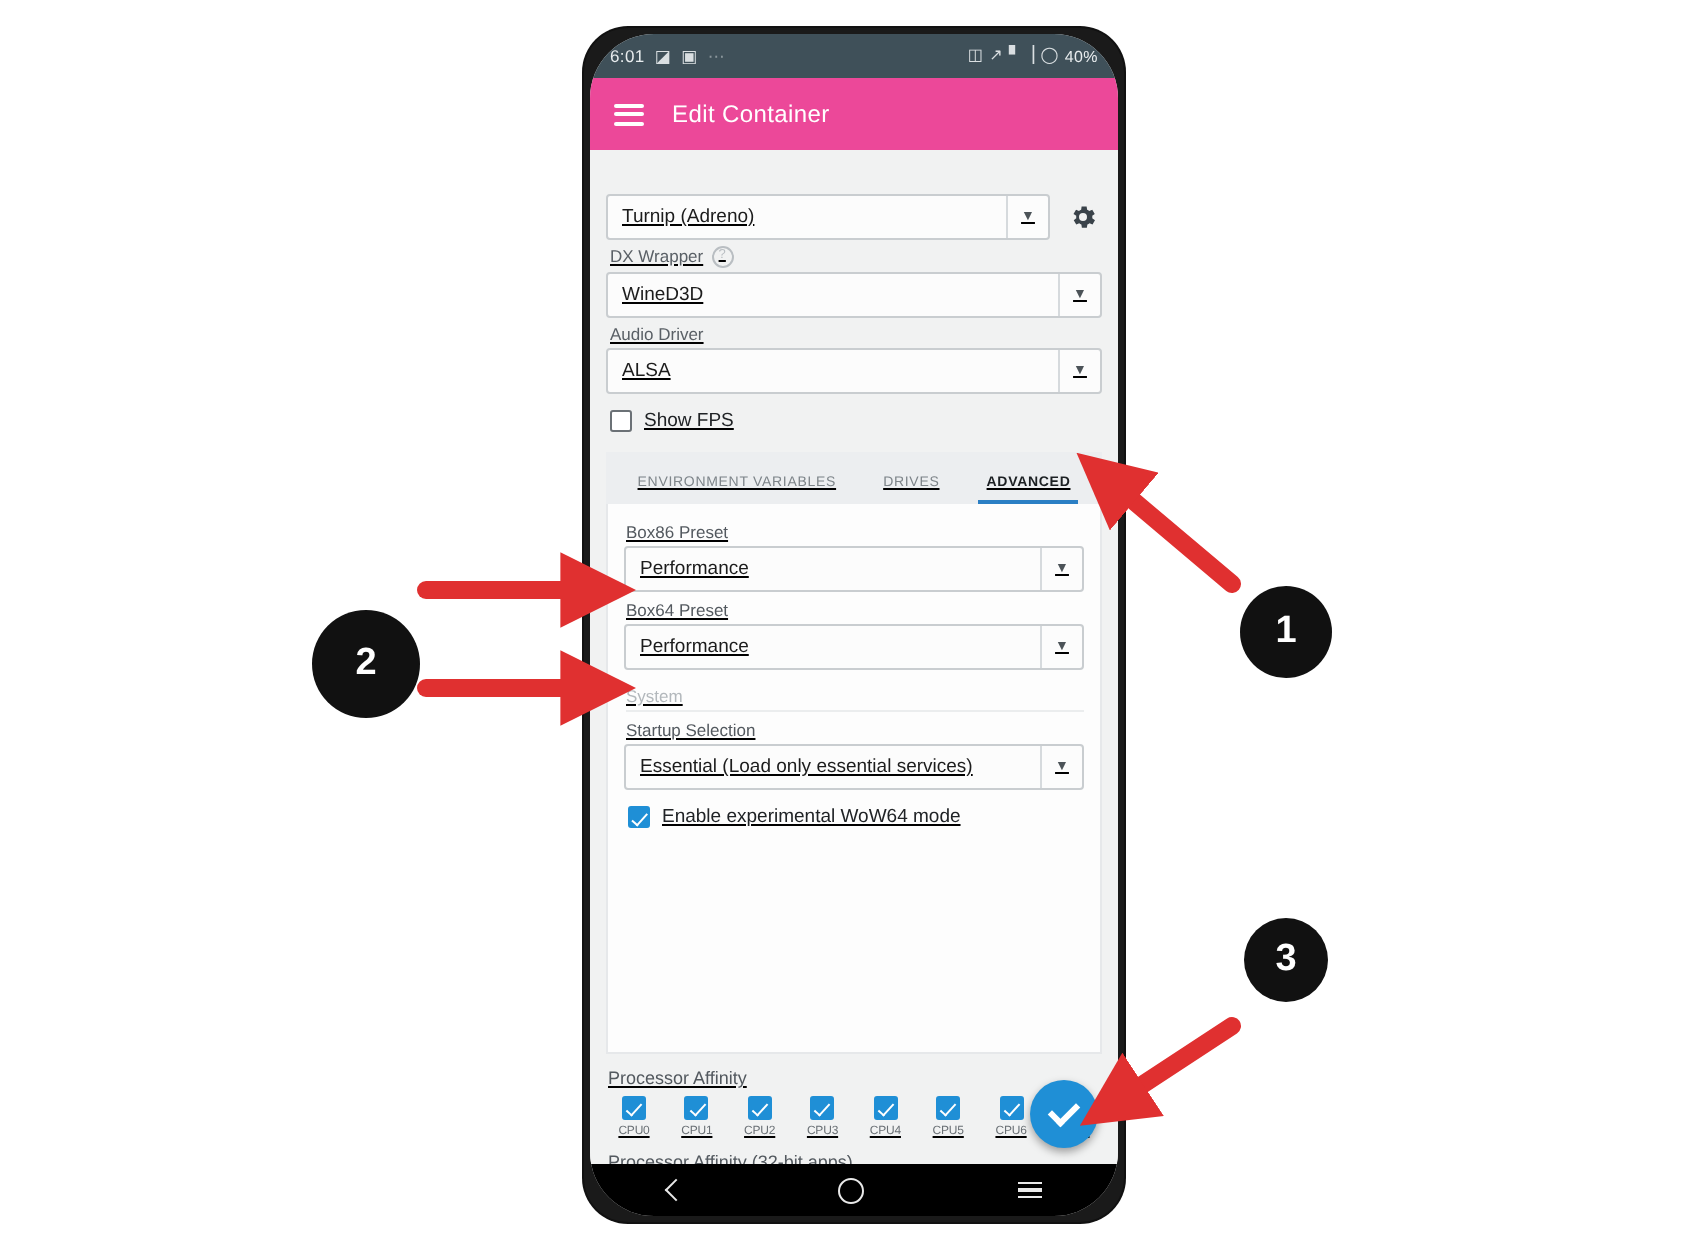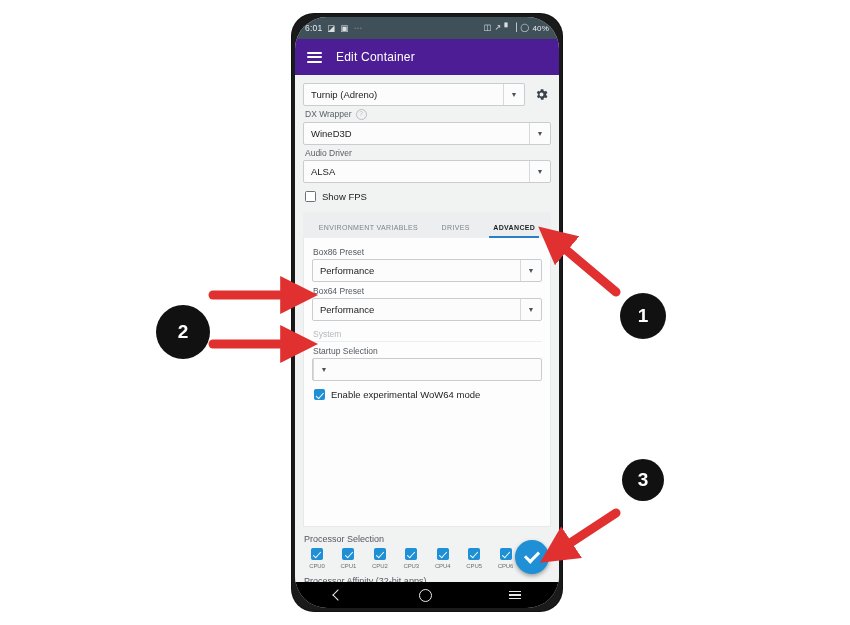--- a/index.html
+++ b/index.html
@@ -36,34 +36,34 @@
     padding:0 10px;
     font-size:8.5px;
     letter-spacing:.2px;
   }
   .sb-left{display:flex;align-items:center;gap:5px;}
   .sb-right{margin-left:auto;display:flex;align-items:center;gap:3px;font-size:8px;}
   .sb-ico{display:inline-block;opacity:.92;line-height:1;}
   
   #app-bar{
     height:36px;flex:0 0 36px;
-    background:#4c1d95;
+    background:#ec4899;
     display:flex;align-items:center;
     padding:0 12px;gap:14px;
     color:#fff;
   }
   #menu-icon{display:flex;flex-direction:column;gap:2.5px;cursor:pointer;}
   #menu-icon span{display:block;width:15px;height:2px;background:#fff;border-radius:1px;}
   #menu-icon span:nth-child(1){width:15px;}
   #app-title{font-size:12px;font-weight:400;letter-spacing:.2px;}
   
   #content{
     flex:1 1 auto;background:#f1f2f2;
-    padding:8px 8px 0 8px;
-    position:relative;overflow:hidden;
+    padding:22px 8px 0 8px;
+    position:relative;overflow:hidden;text-decoration:underline;
   }
   .field-label{
     font-size:8.5px;color:#5a6066;margin:3px 0 2px 2px;
     display:flex;align-items:flex-start;gap:4px;
   }
   .help-ico{
     width:9px;height:9px;border-radius:50%;
     border:1px solid #b9bec2;color:#b9bec2;
     font-size:6.5px;line-height:8px;text-align:center;
     display:inline-block;
@@ -263,30 +263,31 @@
         <div class="sub-label">Box64 Preset</div>
         <div class="select">
           <div class="val">Performance</div>
           <div class="caret">▼</div>
         </div>
 
         <div class="section-head" style="margin-top:8px">System</div>
 
         <div class="sub-label">Startup Selection</div>
         <div class="select">
+          <div class="val">Essential (Load only essential services)</div>
           <div class="caret">▼</div>
         </div>
 
         <div class="cb-row">
           <div class="cb checked"></div>
           <div class="cb-label">Enable experimental WoW64 mode</div>
         </div>
       </div>
 
-      <div class="affinity-title">Processor Selection</div>
+      <div class="affinity-title">Processor Affinity</div>
       <div class="cpu-grid">
         <div class="cpu-cell">
             <div class="cpu-box on"></div>
             <div class="cpu-lab">CPU0</div>
           </div>
         <div class="cpu-cell">
             <div class="cpu-box on"></div>
             <div class="cpu-lab">CPU1</div>
           </div>
         <div class="cpu-cell">

